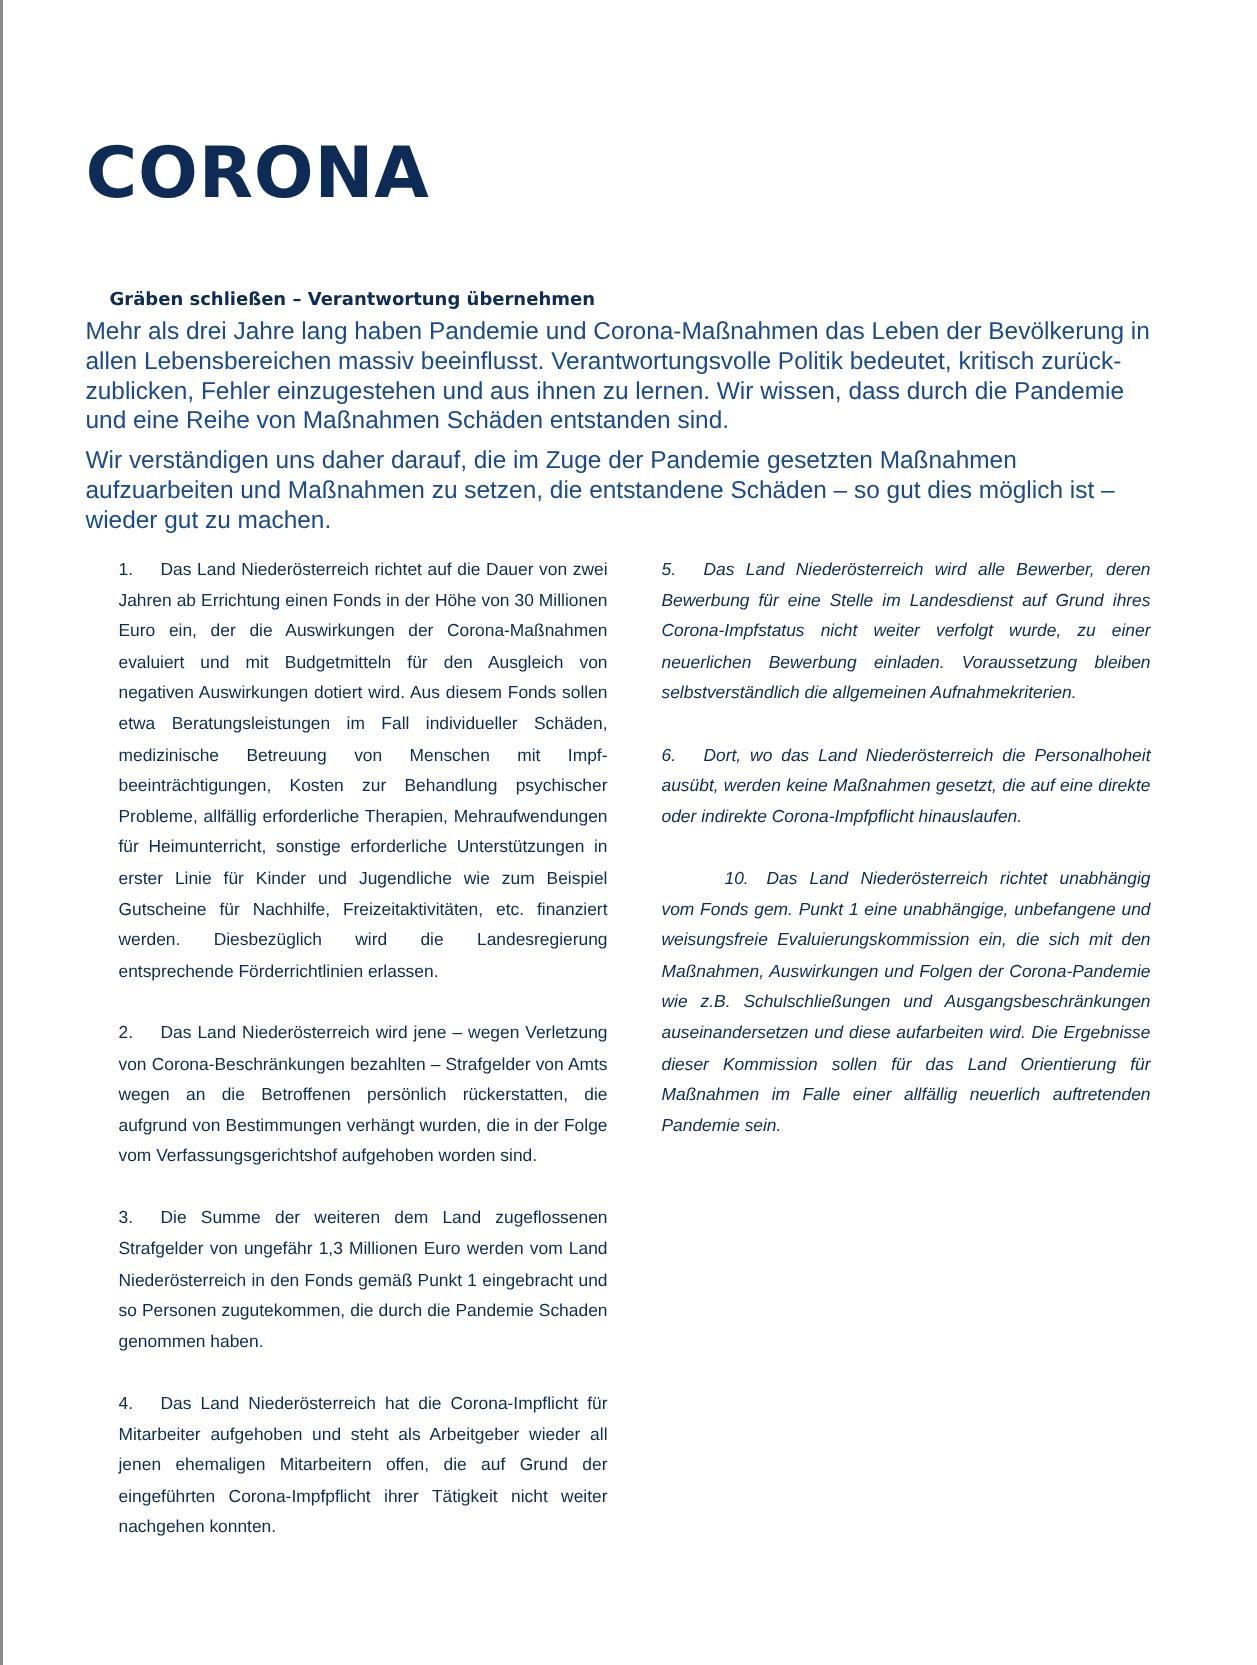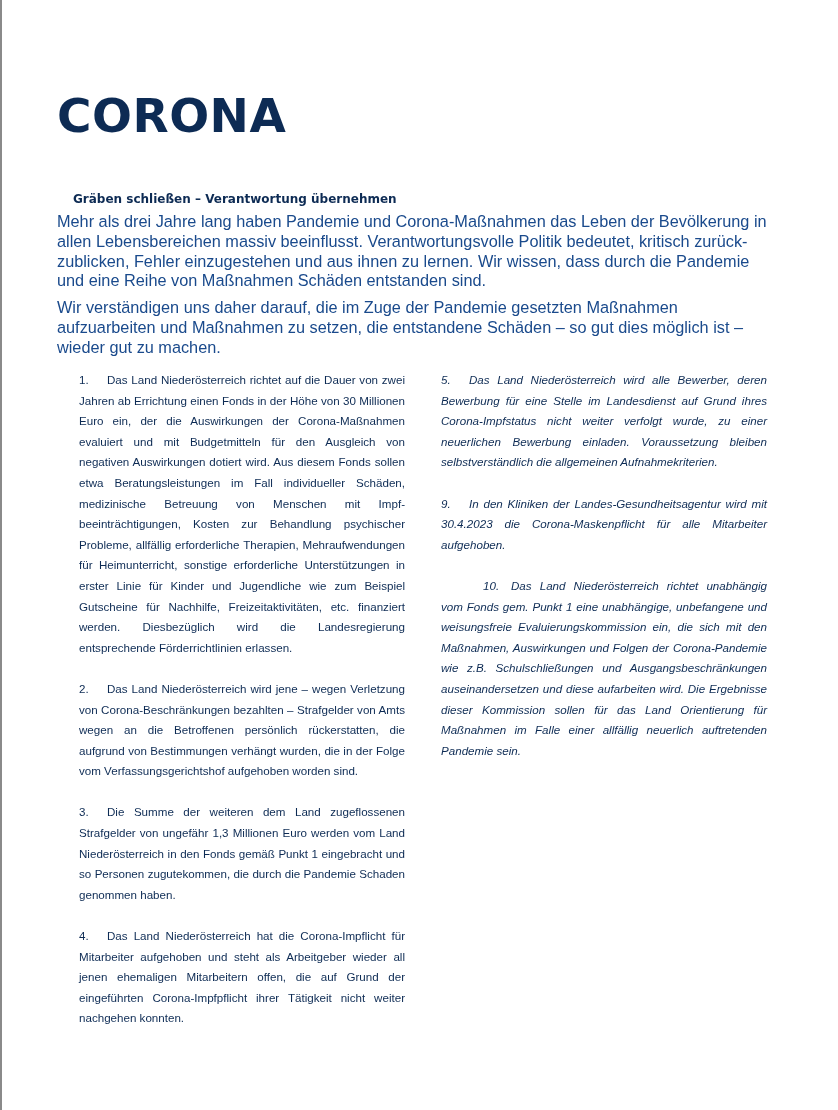--- a/index.html
+++ b/index.html
@@ -66,19 +66,19 @@
     <p class="item">
       <span class="num">4.</span><span>Das Land Niederösterreich hat die Corona-Impflicht für Mitarbeiter aufgehoben und steht als Arbeitgeber wieder all jenen ehemaligen Mitarbeitern offen, die auf Grund der eingeführten Corona-Impfpflicht ihrer Tätigkeit nicht weiter nachgehen konnten.</span>
     </p>
   </div>
 
   <div class="col col-right">
     <p class="item">
       <span class="num">5.</span><span>Das Land Niederösterreich wird alle Bewerber, deren Bewerbung für eine Stelle im Landesdienst auf Grund ihres Corona-Impfstatus nicht weiter verfolgt wurde, zu einer neuerlichen Bewerbung einladen. Voraussetzung bleiben selbstverständlich die allgemeinen Aufnahmekriterien.</span>
     </p>
     <p class="item">
-      <span class="num">9.</span><span>In den Kliniken der Landes-Gesundheitsagentur wird mit 30.4.2023 die Corona-Maskenpflicht für alle Mitarbei­ter aufgehoben.</span>
+      <span class="num">6.</span><span>Dort, wo das Land Niederösterreich die Personalho­heit ausübt, werden keine Maßnahmen gesetzt, die auf eine direkte oder indirekte Corona-Impfpflicht hinauslaufen.</span>
     </p>
     <p class="item">
       <span class="num wide">10.</span><span>Das Land Niederösterreich richtet unabhängig vom Fonds gem. Punkt 1 eine unabhängige, unbefangene und weisungsfreie Evaluierungskommission ein, die sich mit den Maßnahmen, Auswirkungen und Folgen der Corona-Pandemie wie z.B. Schulschließungen und Ausgangsbe­schränkungen auseinandersetzen und diese aufarbeiten wird. Die Ergebnisse dieser Kommission sollen für das Land Orientierung für Maßnahmen im Falle einer allfällig neuer­lich auftretenden Pandemie sein.</span>
     </p>
   </div>
 </div>
 
 </body></html>

